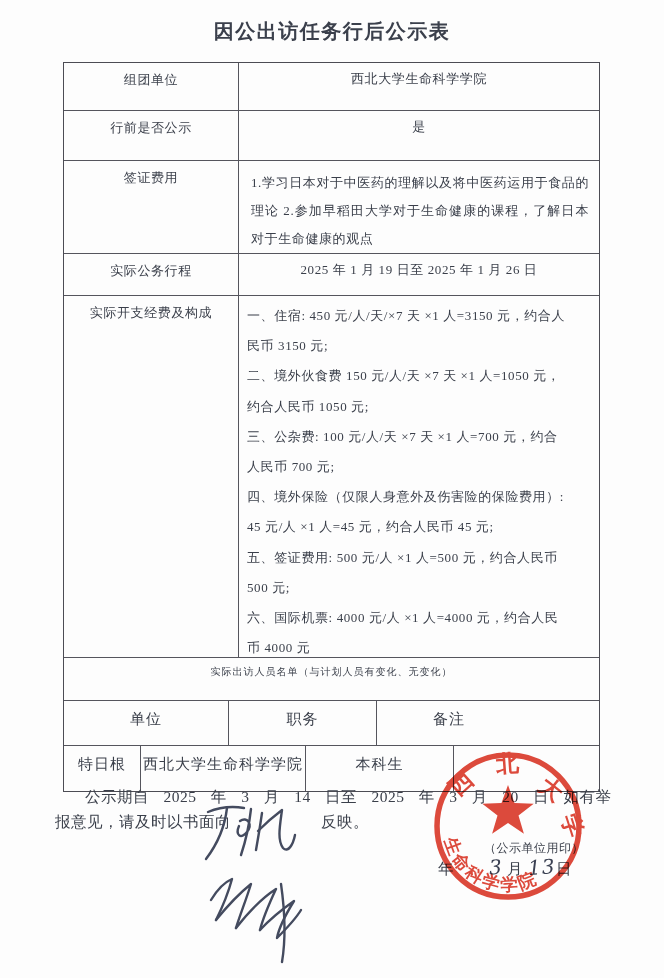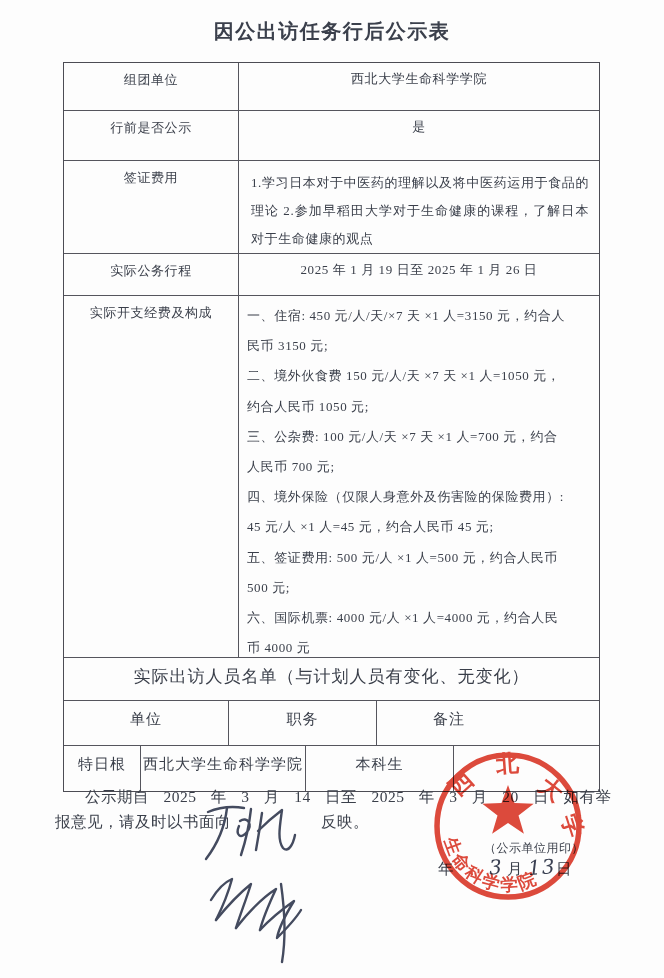--- a/index.html
+++ b/index.html
@@ -21,21 +21,21 @@
   .val { width:360px; padding-top:7px; }
   .val.c { text-align:center; }
   .val.just { text-align:justify; padding:8px 10px 0 12px; line-height:28px; }
   .r1 { height:48px; } .r2 { height:50px; } .r3 { height:93px; }
   .r4 { height:42px; } .r5 { height:362px; }
   .r5 .val { padding-top:5px; }
   .exp-line { line-height:30.2px; padding:0 8px; white-space:nowrap; }
   .exp-line.left { text-align:left; }
   .exp-line.center { }
   .span-row { height:43px; border-bottom:1.2px solid #55555d; text-align:center;
-              padding-top:7px; font-size:17px; letter-spacing:1px; }
+              padding-top:7px; font-size:10px; letter-spacing:1px; }
   .prow { display:flex; border-bottom:1.2px solid #55555d; height:45px; }
   .prow:last-child { border-bottom:none; }
   .pc { border-right:1.2px solid #55555d; text-align:center; padding-top:9px;
         font-size:15px; letter-spacing:1px; }
   .pc:last-child { border-right:none; }
   .pc1 { width:77px; } .pc2 { width:165px; } .pc3 { width:148px;text-align:center; } .pc4 { width:144px; }
 
   
   .foot-line1 { position:absolute; left:55px; top:787px; width:575px; font-size:15.5px;
                 text-indent:30px; word-spacing:10px; letter-spacing:0.5px; }

